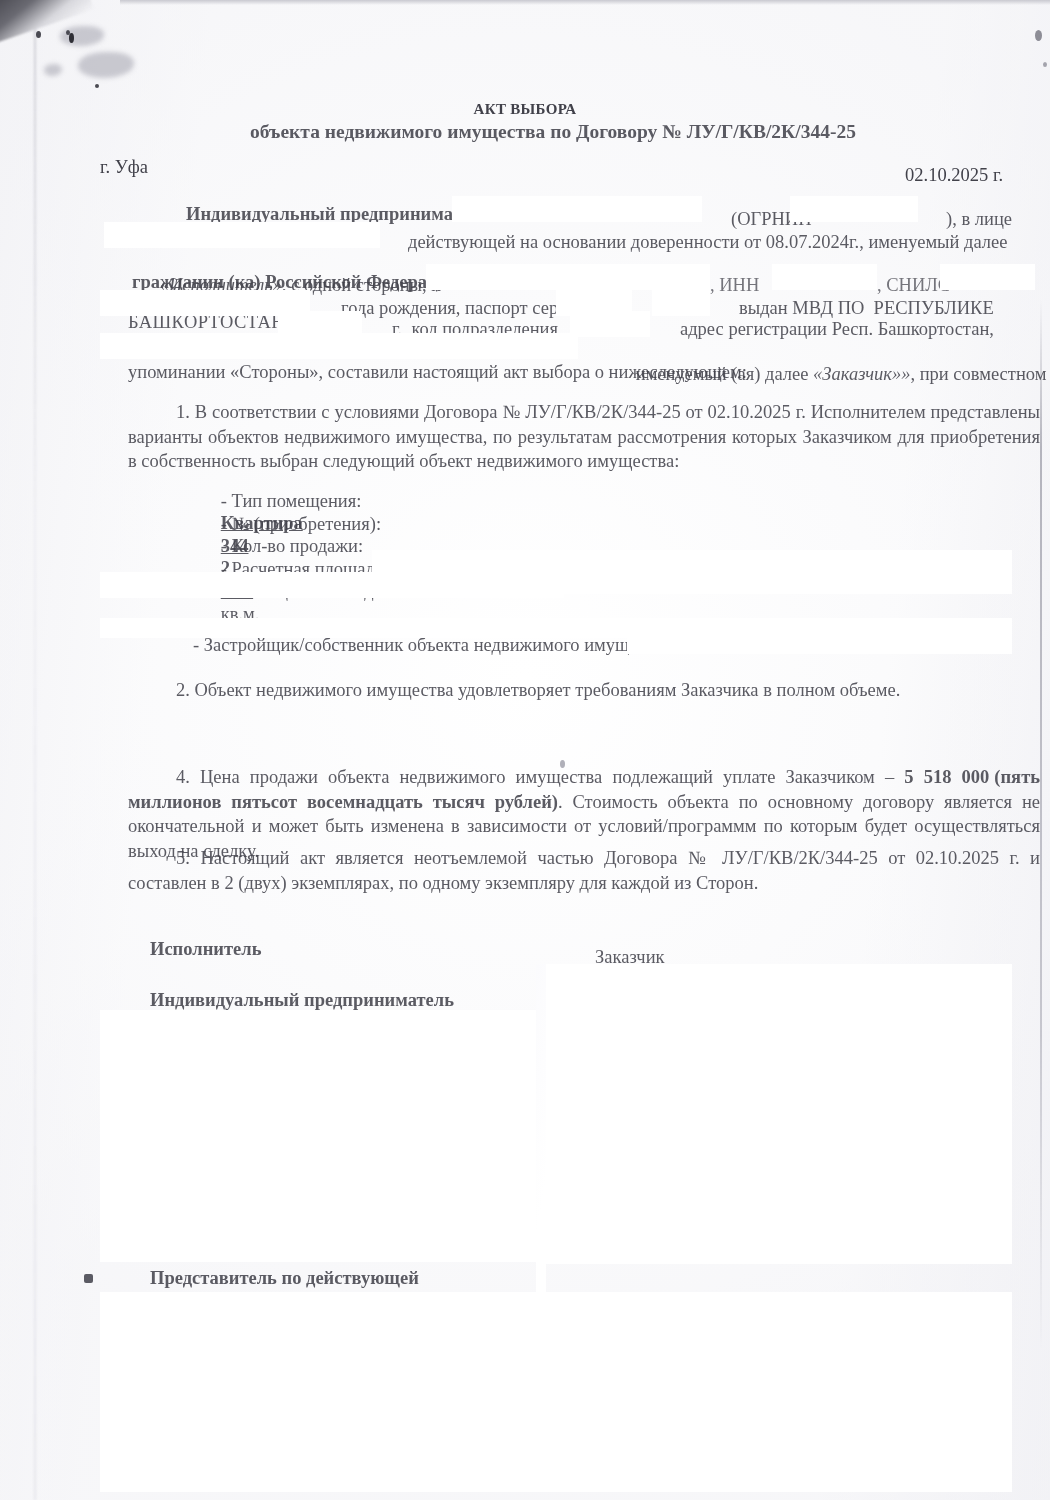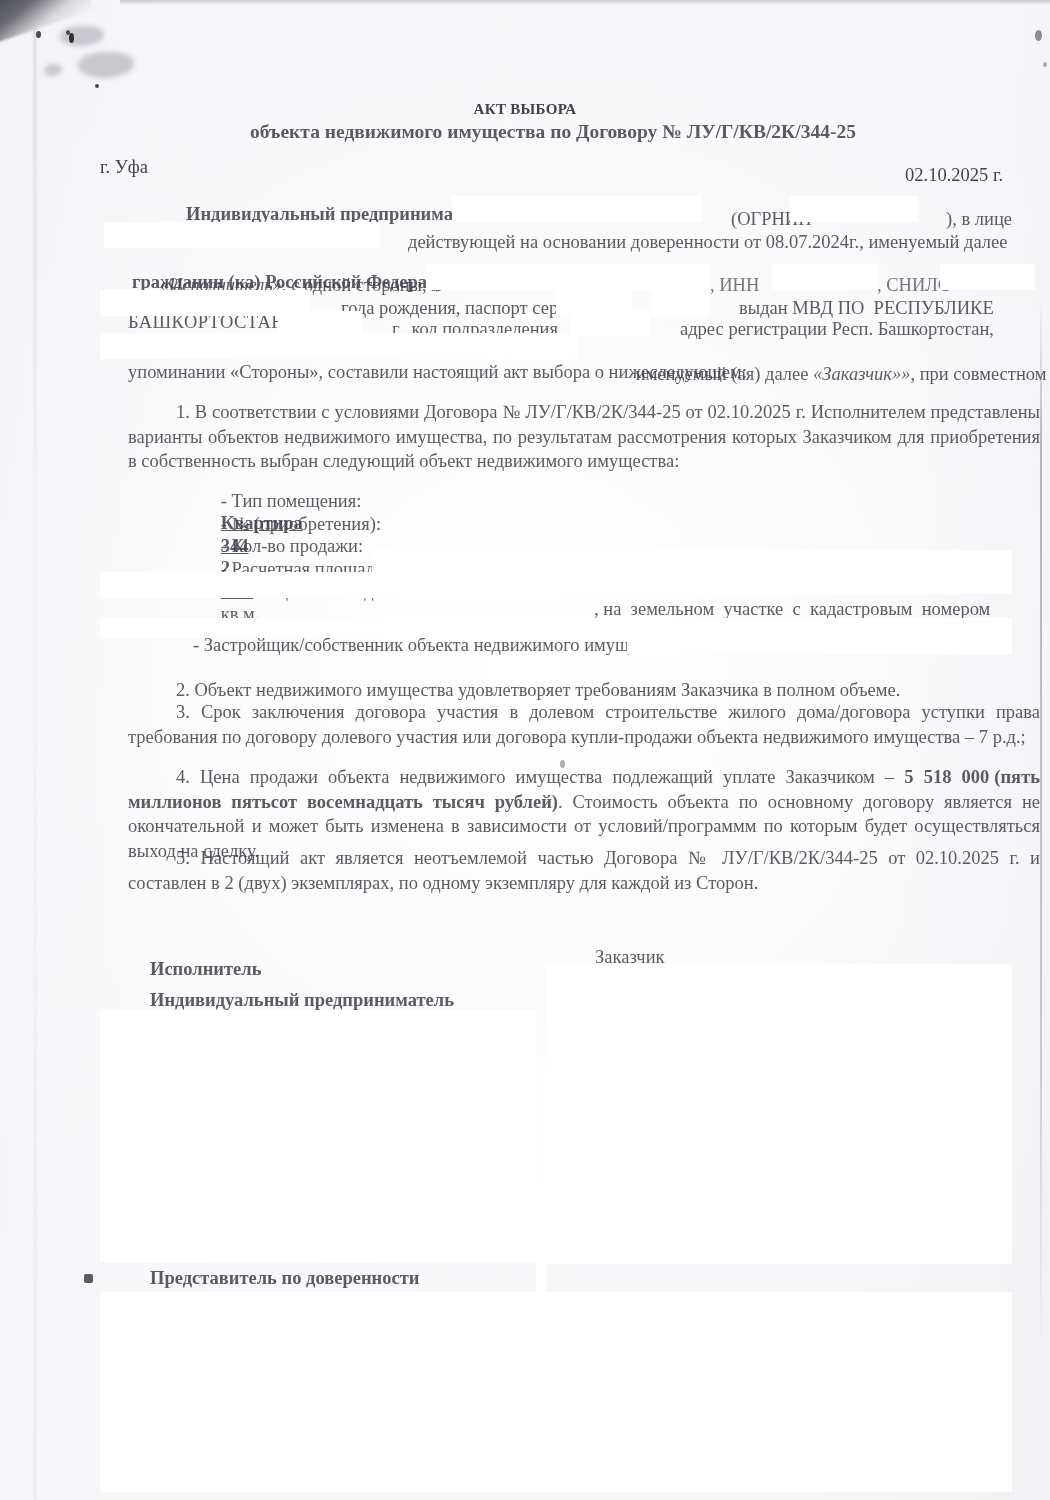--- a/index.html
+++ b/index.html
@@ -218,51 +218,46 @@
     </div>
     <div class="line faded" style="left:165px;top:535px;font-size:18.5px;">
       <span>- Расчетная площадь:</span>
       <span class="u">35.6</span>
       <span>кв.м.</span>
     </div>
     <div class="line faded" style="left:165px;top:557px;font-size:18.5px;">
       <span>- Помещение находится в</span>
     </div>
 
-    <div class="line t-body faded" style="left:566px;top:598px;">, на  земельном  участке  с  кадастровым  номером</div>
 
     <div class="line t-body faded" style="left:165px;top:634px;">- Застройщик/собственник объекта недвижимого имущества –</div>
 
     <div class="blk t-just faded" style="left:100px;top:678px;width:912px;text-indent:48px;">
       <span>2.</span>
       <span>Объект недвижимого имущества удовлетворяет требованиям Заказчика в полном объеме.</span>
     </div>
 
-    <div class="blk t-just faded" style="left:100px;top:700px;width:912px;text-indent:48px;">
-      <span>3.</span>
-      <span>Срок заключения договора участия в долевом строительстве жилого дома/договора уступки права требования по договору долевого участия или договора купли-продажи объекта недвижимого имущества – 7 р.д.;</span>
-    </div>
 
     <div class="blk t-just faded" style="left:100px;top:765px;width:912px;text-indent:48px;">
       <span>4.</span>
       <span>Цена продажи объекта недвижимого имущества подлежащий уплате Заказчиком – </span><span class="t-bold">5 518 000</span><span class="t-bold" style="margin-left:5px;">(пять миллионов пятьсот восемнадцать тысяч рублей)</span><span>. Стоимость объекта по основному договору является не окончательной и может быть изменена в зависимости от условий/программм по которым будет осуществляться выход на сделку.</span>
     </div>
 
     <div class="blk t-just faded" style="left:100px;top:846px;width:912px;text-indent:48px;">
       <span>5.</span>
       <span>Настоящий акт является неотъемлемой частью Договора № ЛУ/Г/КВ/2К/344-25 от 02.10.2025 г. и составлен в 2 (двух) экземплярах, по одному экземпляру для каждой из Сторон.</span>
     </div>
 
 
-    <div class="line t-bold faded" style="left:122px;top:958px;text-align:center;">Исполнитель</div>
+    <div class="line t-bold faded" style="left:122px;top:938px;text-align:center;">Исполнитель</div>
     <div class="line t-body faded" style="left:567px;top:946px;">Заказчик</div>
 
     <div class="line t-bold faded" style="left:122px;top:989px;">Индивидуальный предприниматель</div>
 
-    <div class="line t-bold faded" style="left:122px;top:1267px;">Представитель по доверенности</div>
+    <div class="line t-bold faded" style="left:122px;top:1267px;">Представитель по действующей</div>
 
   </div>
 
   <div style="position:absolute;inset:0;z-index:9;pointer-events:none;">
 
     <div class="redact" style="left:790px;top:196px;width:128px;height:26px;"></div>
 
     <div class="redact" style="left:452px;top:196px;width:250px;height:26px;"></div>
 
     <div class="redact" style="left:104px;top:222px;width:276px;height:26px;"></div>

